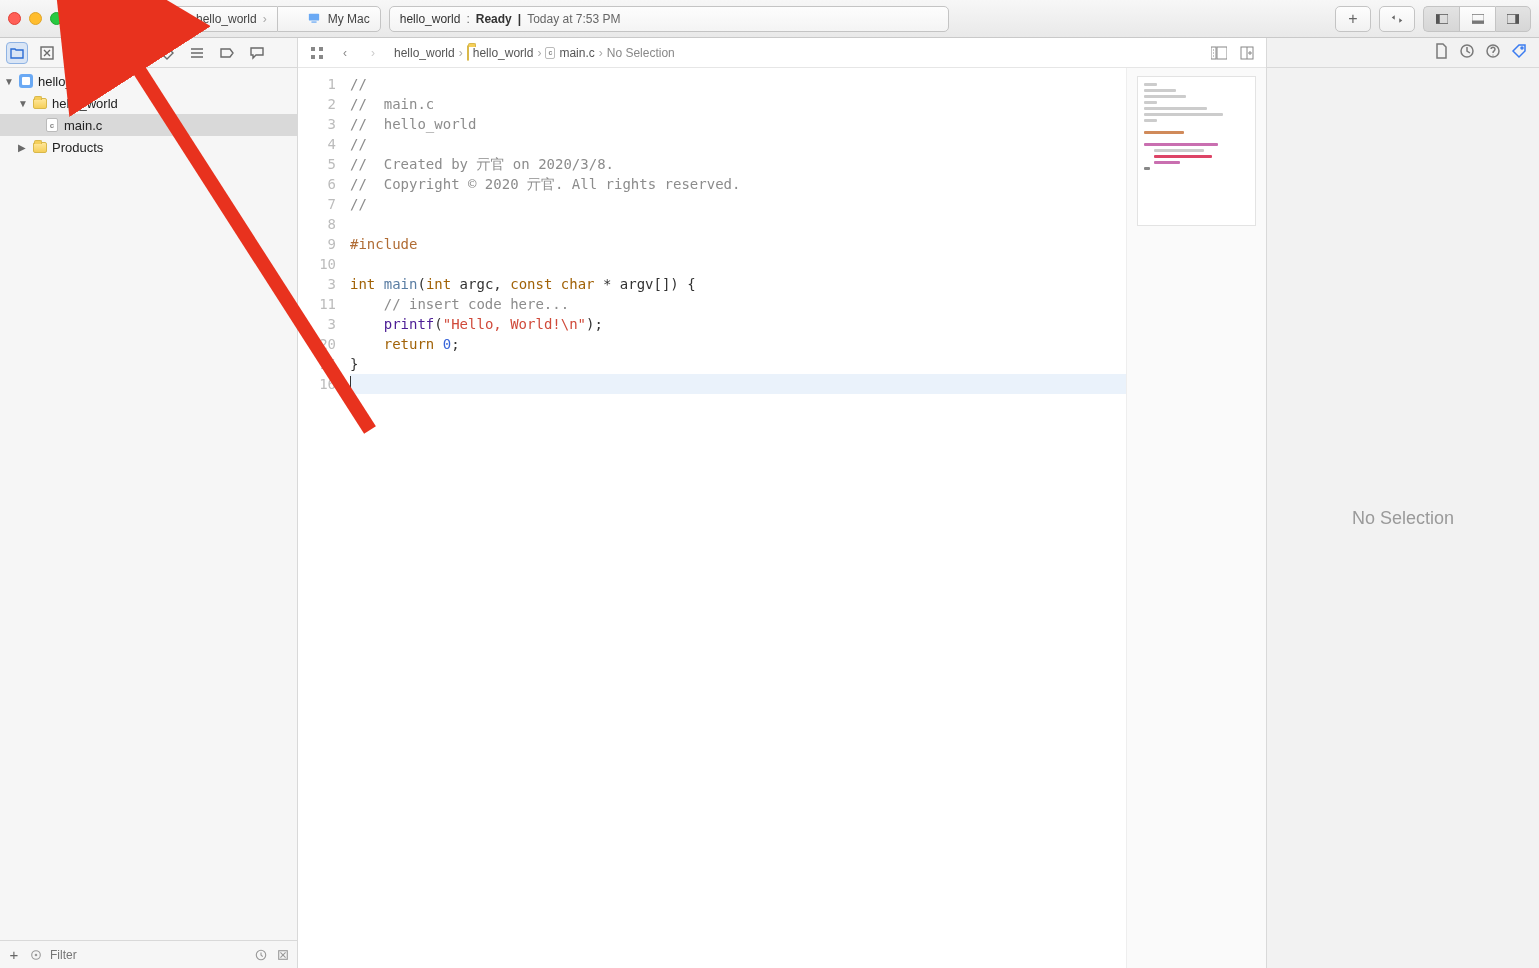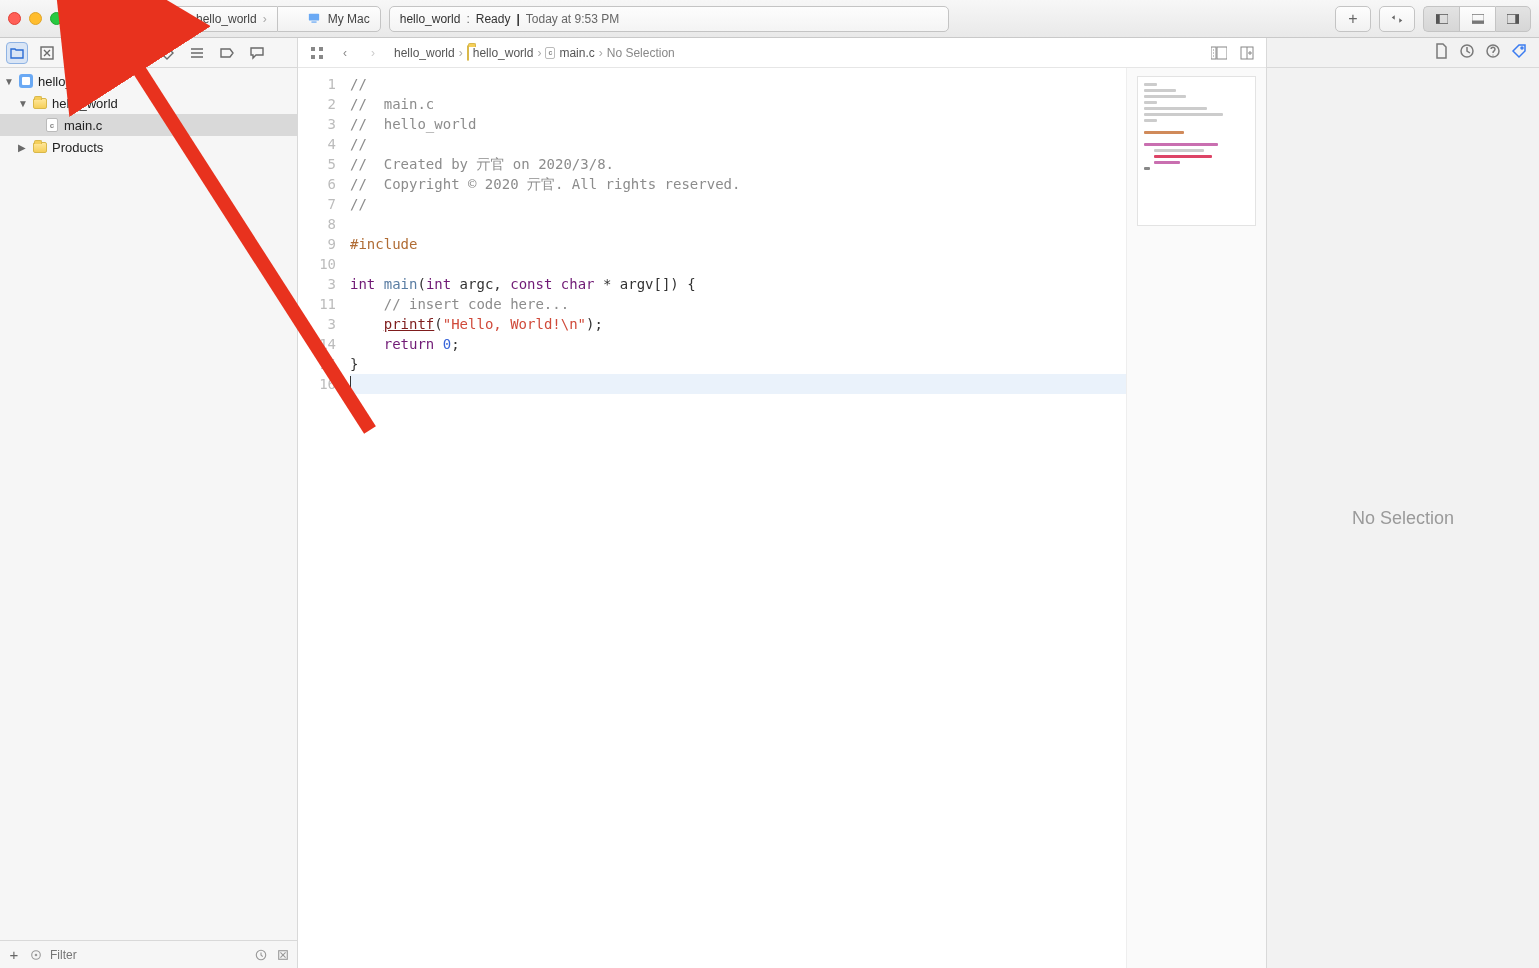--- a/index.html
+++ b/index.html
@@ -13,21 +13,21 @@
   .tl.green { background:#28c940; border:1px solid #1da931;}
   .btn { height: 26px; min-width: 36px; background: linear-gradient(#fdfdfd,#f1f1f1); border:1px solid #c4c4c4; border-radius:5px; display:flex; align-items:center; justify-content:center; padding:0 8px; font-size:12px; color:#444; }
   .btn svg { width:12px; height:12px; }
   .scheme { display:flex; align-items:center; gap:0; }
   .scheme .seg { border-radius:0; border-right:none; display:flex; align-items:center; gap:6px; padding:0 10px;}
   .scheme .seg:first-child{ border-top-left-radius:5px; border-bottom-left-radius:5px;}
   .scheme .seg:last-child{ border-top-right-radius:5px; border-bottom-right-radius:5px; border-right:1px solid #c4c4c4;padding-left:30px;}
   .scheme-icon { width:14px;height:14px; display:inline-block;}
   .activity { flex:0 0 560px; margin-left:auto; margin-right:auto; height:26px; background:linear-gradient(#fdfdfd,#f4f4f4); border:1px solid #c4c4c4; border-radius:5px; display:flex; align-items:center; padding:0 10px; gap:6px; color:#666; font-size:12px;}
   .activity .scheme-name{ color:#333; font-weight:500;}
-  .activity .ready{ color:#333; font-weight:400;}
+  .activity .ready{ color:#333; font-weight:700;}
   .spacer { flex:1; }
   .right-tools { display:flex; gap:8px; }
   .btn-group { display:flex; }
   .btn-group .btn { border-radius:0; border-right:none;}
   .btn-group .btn:first-child{ border-top-left-radius:5px; border-bottom-left-radius:5px;}
   .btn-group .btn:last-child{ border-top-right-radius:5px; border-bottom-right-radius:5px; border-right:1px solid #c4c4c4;}
   .btn.active { background: linear-gradient(#e3e3e3,#d6d6d6);}
   
   .workspace { display:flex; height: calc(100% - 38px); }
   .navigator { width:298px; border-right:1px solid #d9d9d9; display:flex; flex-direction:column; background:#f6f6f6;}
@@ -60,25 +60,25 @@
   .editor-body{ flex:1; display:flex; position:relative; background:#fff;}
   .code-area{ flex:1; display:flex; font-family: "SF Mono","Menlo",Consolas,monospace; font-size:14px; line-height:20px; position:relative;}
   .gutter{ width:46px; text-align:right; padding:6px 8px 6px 0; color:#bcbcbc; background:#fff; user-select:none;}
   .gutter div{ height:20px;}
   .code{ flex:1; padding:6px 0 6px 6px; white-space:pre; position:relative;}
   .code .line{ height:20px;}
   .code .hl{ background:#eaf2fb;}
   .c-comment{ color:#8c8c8c;}
   .c-pp{ color:#b06c34;}
   .c-import{ color:#d04a3a;}
-  .c-kw{ color:#701a75;text-align:center;}
+  .c-kw{ color:#a16207;text-align:center;}
   .c-func{ color:#5a7da3;}
   .c-str{ color:#d04a3a;}
   .c-num{ color:#3764d9;}
-  .c-id{ color:#7f1d1d;text-decoration:underline;}
+  .c-id{ color:#4c1d95;}
   .minimap{ width:140px; border-left:1px solid #eee; position:relative; background:#fafafa;}
   .mini-box{ position:absolute; top:8px; left:10px; right:10px; height:150px; background:#fff; border:1px solid #e3e3e3; padding:6px 6px;}
   .mini-box .ml{ height:3px; margin-bottom:3px; border-radius:1px;}
   
   .inspector{ width:272px; background:#f2f2f2; display:flex; flex-direction:column;}
   .insp-tabs{ height:30px; border-bottom:1px solid #d9d9d9; display:flex; align-items:center; justify-content:flex-end; gap:10px; padding:0 12px;}
   .insp-tabs svg{ width:16px;height:16px; stroke:#7a7a7a; fill:none; stroke-width:1.5;}
   .insp-body{ flex:1; display:flex; align-items:center; justify-content:center; color:#9a9a9a; font-size:18px; font-weight:500;}
   
   .arrow-overlay{ position:absolute; top:0; left:0; width:100%; height:100%; pointer-events:none; z-index:100;}
@@ -119,21 +119,21 @@
           </svg></span>
       <span>My Mac</span>
     </div>
   </div>
 
   <div class="activity">
     <span class="scheme-name">hello_world</span>
       <span>:</span>
     <span class="ready">Ready</span>
     <span style="color:#333;font-weight:600"> | </span>
-    <span>Today at 9:53 PM</span>
+    <span>Today at 7:53 PM</span>
   </div>
 
   <div class="spacer"></div>
   <div class="right-tools">
     <div class="btn">
         <span style="font-size:16px;color:#666">+</span>
       </div>
     <div class="btn">
       <svg viewBox="0 0 16 12">
           <path d="M1 4 L5 1 L5 7 Z M15 8 L11 5 L11 11 Z" fill="#666"></path>
@@ -330,21 +330,21 @@
             <div>4</div>
             <div>5</div>
             <div>6</div>
             <div>7</div>
             <div>8</div>
             <div>9</div>
             <div>10</div>
             <div>3</div>
             <div>11</div>
             <div>3</div>
-            <div>14</div>
+            <div>20</div>
             <div>15</div>
             <div>16</div>
           </div>
         <div class="code" id="code"><div class="line"><span class="c-comment">//</span></div><div class="line"><span class="c-comment">//  main.c</span></div><div class="line"><span class="c-comment">//  hello_world</span></div><div class="line"><span class="c-comment">//</span></div><div class="line"><span class="c-comment">//  Created by 亓官 on 2020/3/8.</span></div><div class="line"><span class="c-comment">//  Copyright © 2020 亓官. All rights reserved.</span></div><div class="line"><span class="c-comment">//</span></div><div class="line"></div><div class="line"><span class="c-pp">#include </span><span class="c-import"><stdio.h></stdio.h></span></div><div class="line"></div><div class="line"><span class="c-kw">int</span><span class="c-func"> main</span>(<span class="c-kw">int</span> argc, <span class="c-kw">const</span> <span class="c-kw">char</span> * argv[]) {</div><div class="line">    <span class="c-comment">// insert code here...</span></div><div class="line">    <span class="c-id">printf</span>(<span class="c-str">"Hello, World!\n"</span>);</div><div class="line">    <span class="c-kw">return</span> <span class="c-num">0</span>;</div><div class="line">}</div><div class="line hl"><span class="caret"></span></div></div>
       </div>
       <div class="minimap">
         <div class="mini-box">
           <div class="ml" style="width:12%;background:#ccc"></div>
           <div class="ml" style="width:30%;background:#ccc"></div>
           <div class="ml" style="width:40%;background:#ccc"></div>

